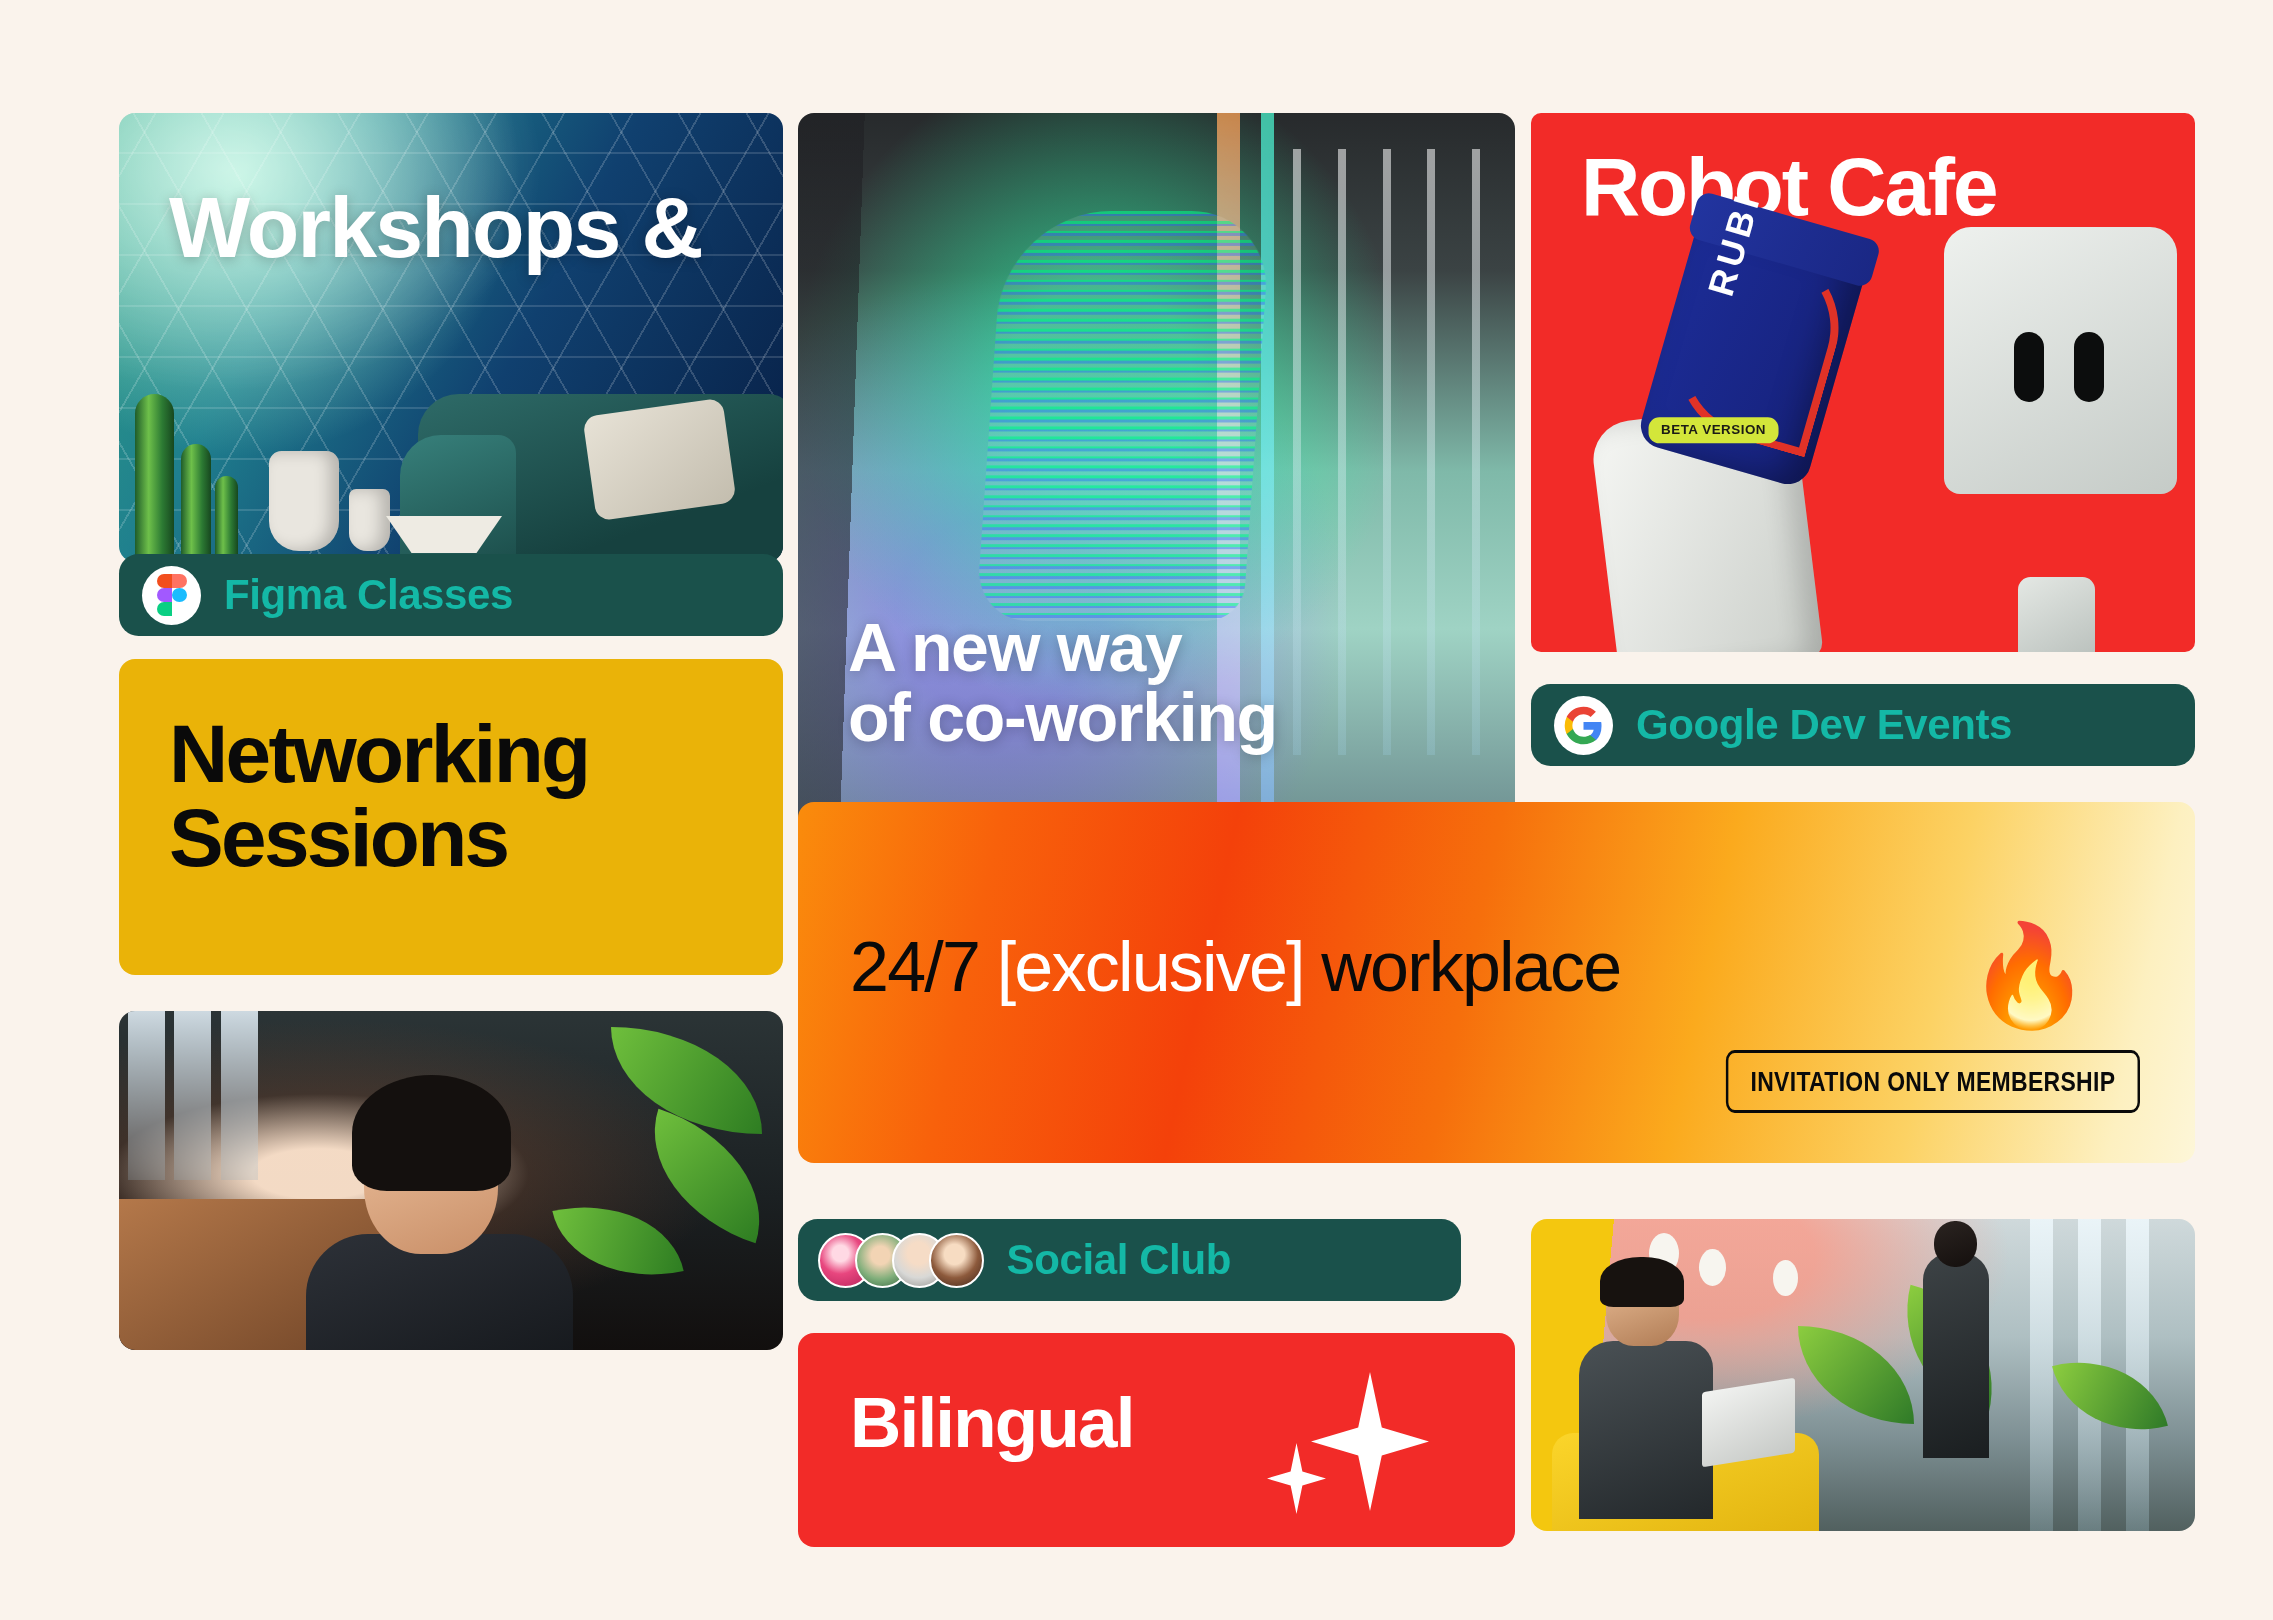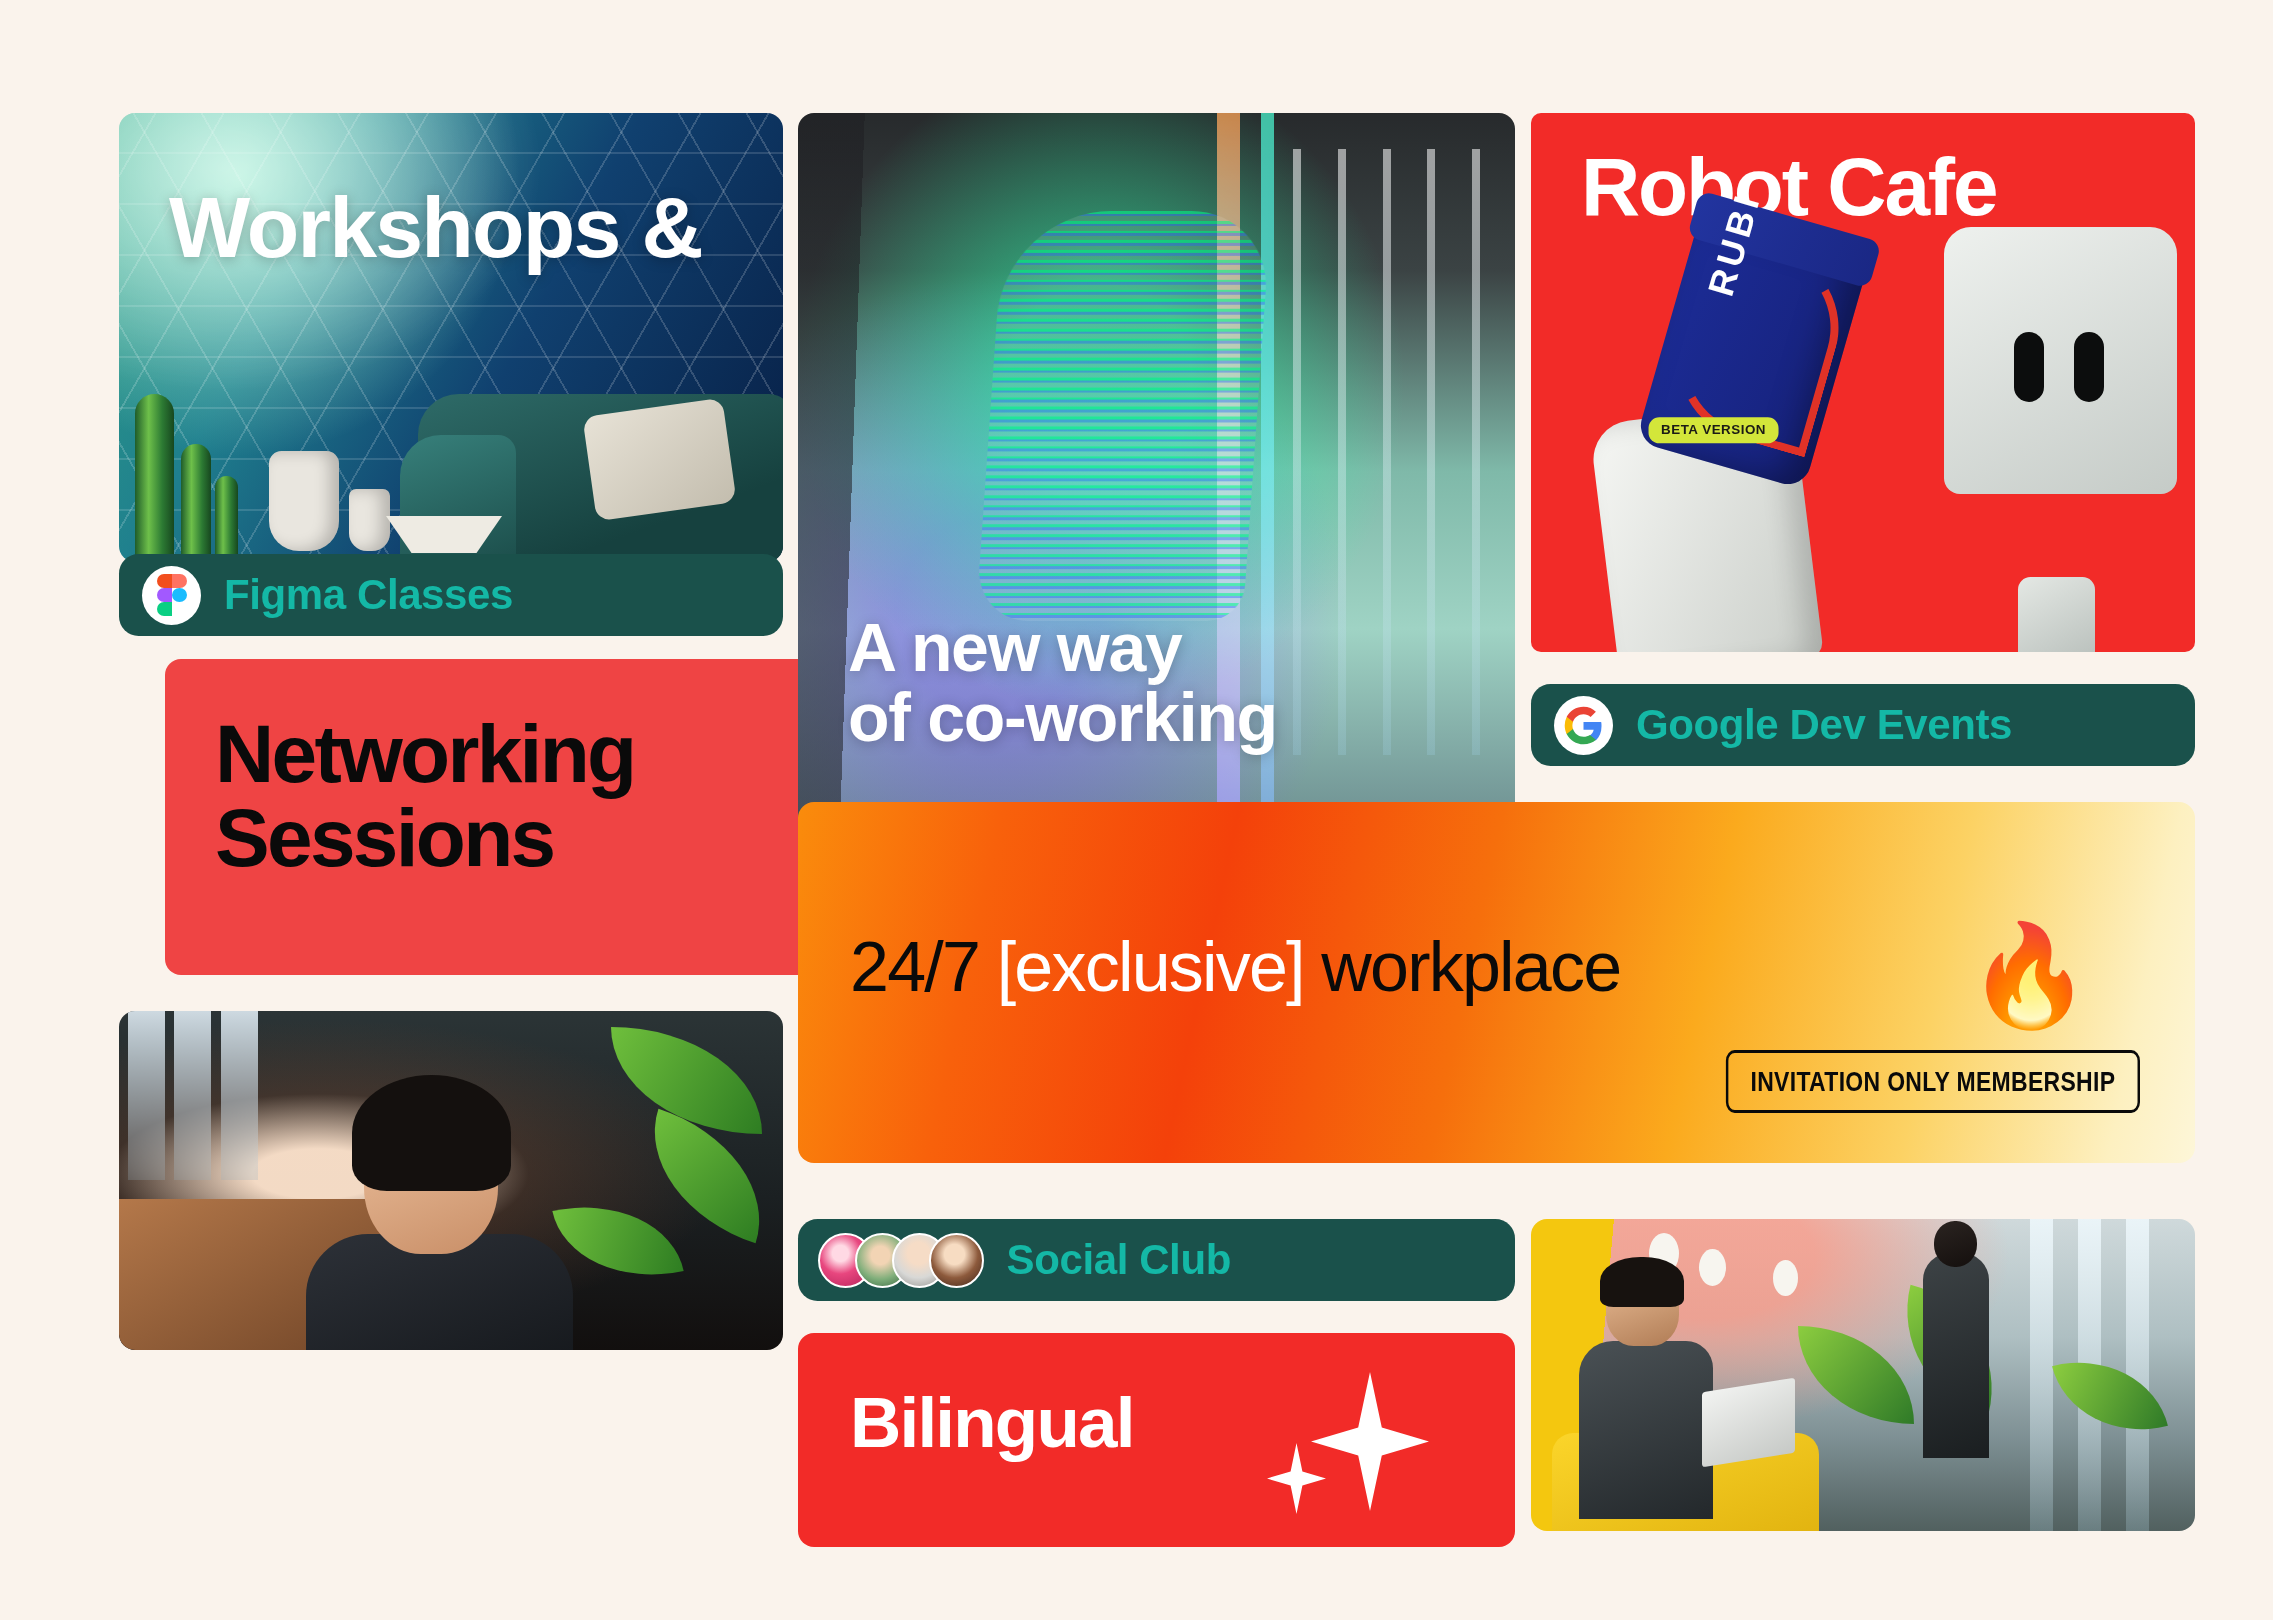--- a/index.html
+++ b/index.html
@@ -121,21 +121,21 @@
   .figma-mark i { position: absolute; display: block; }
   .fg-a { left: 0;    top: 0;    width: 15px; height: 14.3px; background:#f24e1e; border-radius:7.1px 0 0 7.1px; }
   .fg-b { left: 15px; top: 0;    width: 15px; height: 14.3px; background:#ff7262; border-radius:0 7.1px 7.1px 0; }
   .fg-c { left: 0;    top: 14.3px; width: 15px; height: 14.3px; background:#a259ff; border-radius:7.1px 0 0 7.1px; }
   .fg-d { left: 15px; top: 14.3px; width: 15px; height: 14.3px; background:#1abcfe; border-radius:50%; }
   .fg-e { left: 0;    top: 28.5px; width: 15px; height: 14.3px; background:#0acf83; border-radius:7.1px 0 0 7.1px; }
 
   
   #networking {
     left: 119px; top: 659px; width: 664px; height: 316px;
-    border-radius: 16px; background: #ef4444; margin-left: 46px;
+    border-radius: 16px; background: #eab308;
   }
   #networking .card-title {
     left: 50px; top: 53px; color: #0a0a0a; font-size: 82px; letter-spacing: -2.7px;
     text-shadow: none;
   }
 
   
   #lounge {
     left: 119px; top: 1011px; width: 664px; height: 339px;
     border-radius: 16px;
@@ -303,21 +303,21 @@
     position:absolute; right: 55px; bottom: 50px;
     border: 3.6px solid #0a0a0a; border-radius: 10.7px;
     padding: 12.5px 27px;
     color: #0a0a0a; font-size: 28px; font-weight: bold;
     letter-spacing: 0.4px; white-space: nowrap;
     font-family: "Liberation Sans Narrow", "Liberation Sans", sans-serif;
     transform: scaleX(.82); transform-origin: right center;
   }
 
   
-  #pill-social { left: 798px; top: 1219px; width: 717px; height: 82px; padding-left: 19.6px; }
+  #pill-social { left: 798px; top: 1219px; width: 663px; height: 82px; padding-left: 19.6px; }
   #avatars { display:flex; align-items:center; flex:0 0 auto; }
   .avatar {
     width: 55px; height: 55px; border-radius: 50%;
     border: 2.7px solid #ffffff; margin-left: -18px;
     background-size: cover;
   }
   .avatar:first-child { margin-left: 0; }
   #av1 { background: radial-gradient(circle at 40% 36%, #ffd9e4 0 18%, #e8477f 46%, #b11f57 100%); }
   #av2 { background: radial-gradient(circle at 46% 40%, #f2d4b4 0 22%, #7fae7a 58%, #2f5b3a 100%); }
   #av3 { background: radial-gradient(circle at 48% 36%, #f6dcc6 0 26%, #d8d8d6 58%, #8e8d8a 100%); }

